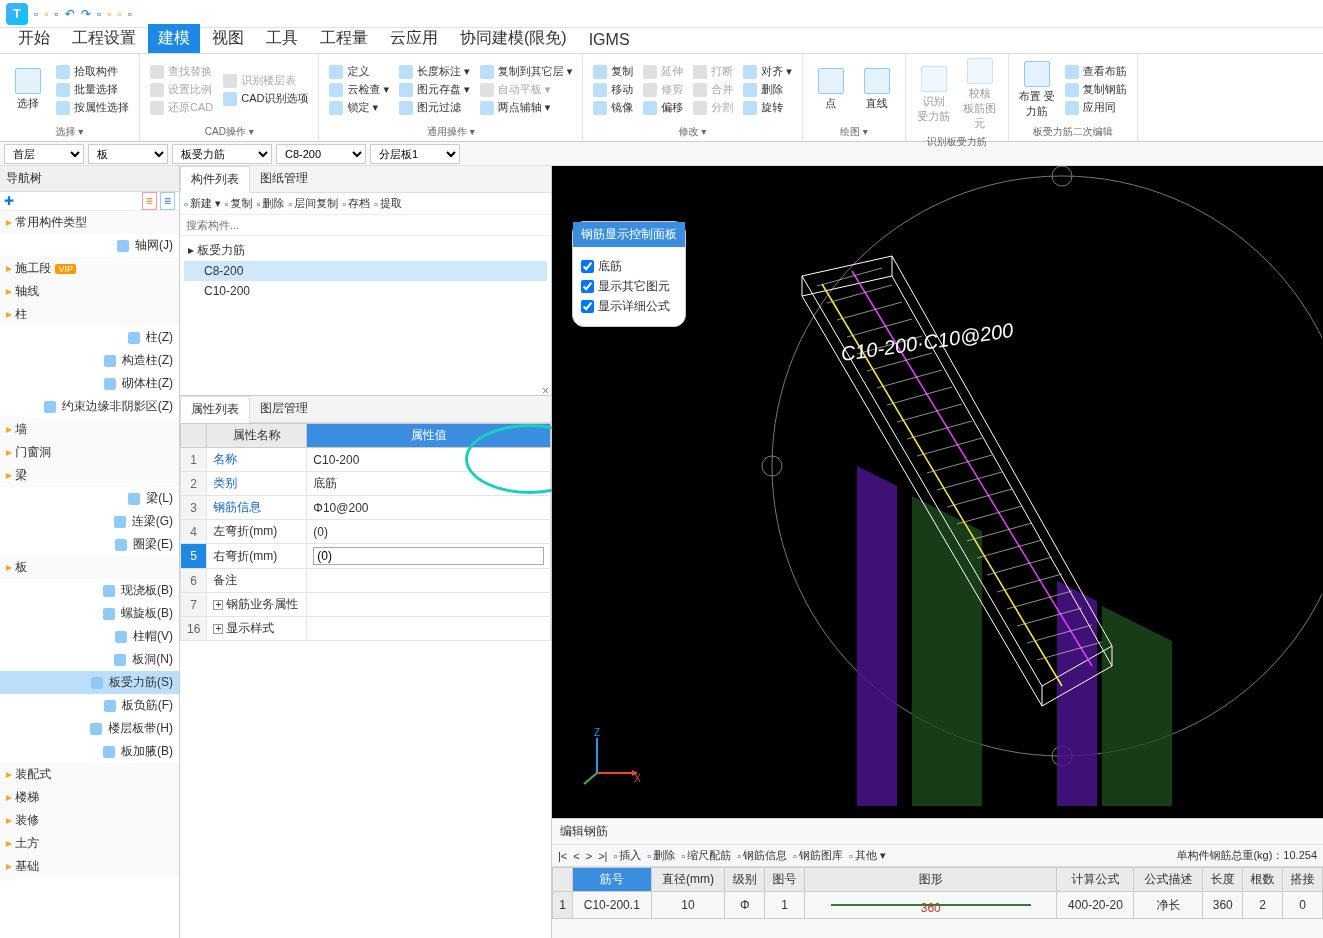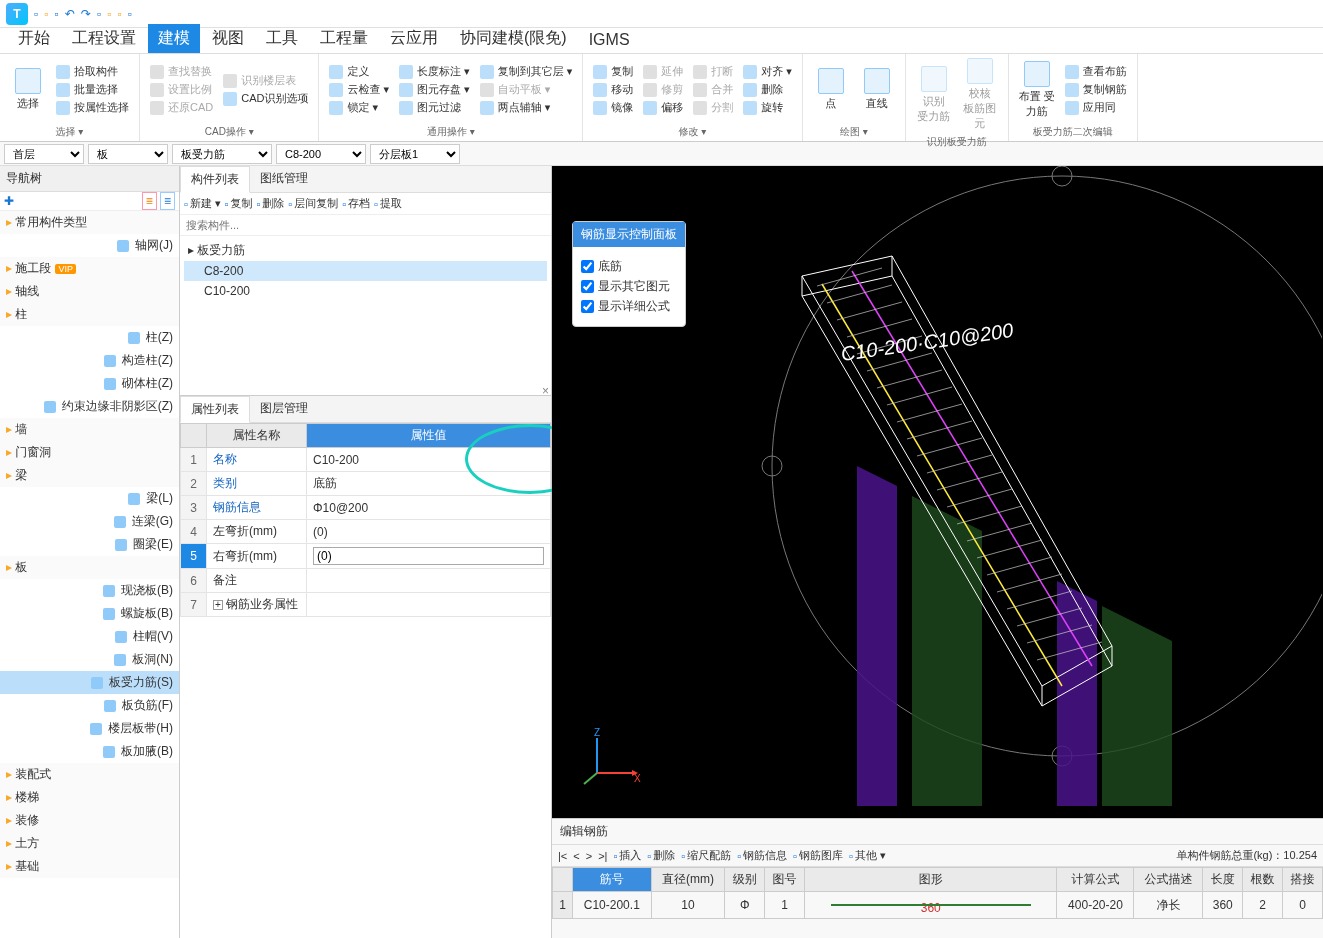--- a/index.html
+++ b/index.html
@@ -54,21 +54,21 @@
 .prop-table td { border: 1px solid #e4e4e4; padding: 3px 6px; }
 .prop-table td.num { background: #f4f4f4; text-align: center; width: 26px; color: #666; }
 .prop-table td.num.sel { background: #1e88e5; color: #fff; }
 .prop-table td.name { color: #1565c0; width: 100px; }
 .prop-table td.name.black { color: #333; }
 .prop-table input { width: 100%; border: 1px solid #aaa; padding: 1px 3px; font-size: 12px; }
 .prop-table .exp { display: inline-block; width: 10px; height: 10px; border: 1px solid #999; text-align: center; line-height: 8px; font-size: 10px; margin-right: 3px; }
 .highlight-oval { position: absolute; border: 3px solid #19d0c0; border-radius: 50%; pointer-events: none; }
 .viewport-wrap { flex: 1; display: flex; flex-direction: column; }
 .viewport { flex: 1; background: #000; position: relative; overflow: hidden; }
-.panel-overlay { position: absolute; left: 20px; top: 55px; background: #fff; border: 1px solid #ccc; border-radius: 4px; font-size: 12px; box-shadow: 0 2px 6px rgba(0,0,0,0.3); }
+.panel-overlay { position: absolute; left: 20px; top: 55px; background: #fff; border: 1px solid #ccc; border-radius: 12px; font-size: 12px; box-shadow: 0 2px 6px rgba(0,0,0,0.3); }
 .panel-overlay .ph { background: #3b8de0; color: #fff; padding: 4px 8px; }
 .panel-overlay .pb { padding: 8px; }
 .panel-overlay label { display: flex; align-items: center; gap: 4px; margin: 3px 0; }
 .axis { position: absolute; left: 30px; bottom: 30px; }
 .rebar-edit { height: 120px; background: #f8f8f8; border-top: 1px solid #ccc; display: flex; flex-direction: column; }
 .rebar-edit .hd { padding: 4px 8px; font-size: 12px; border-bottom: 1px solid #ddd; }
 .rebar-tb { padding: 3px 6px; display: flex; gap: 6px; align-items: center; font-size: 11px; border-bottom: 1px solid #ddd; flex-wrap: wrap; }
 .rebar-tb .btn { cursor: pointer; display: flex; align-items: center; gap: 2px; }
 .rebar-table { width: 100%; border-collapse: collapse; font-size: 12px; }
 .rebar-table th { background: #eaeaea; border: 1px solid #ccc; padding: 3px 4px; font-weight: normal; }
@@ -347,20 +347,25 @@
             <tr>
               <td class="num">6</td>
               <td class="name black">备注</td>
               <td></td>
             </tr>
             <tr>
               <td class="num">7</td>
               <td class="name black"><span class="exp">+</span>钢筋业务属性</td>
               <td></td>
             </tr>
+            <tr>
+              <td class="num">16</td>
+              <td class="name black"><span class="exp">+</span>显示样式</td>
+              <td></td>
+            </tr>
           </tbody>
       </table>
       <div class="highlight-oval" style="left:285px;top:28px;width:130px;height:70px"></div>
       <svg style="position:absolute;left:410px;top:60px;width:460px;height:40px;overflow:visible;pointer-events:none">
         <defs>
             <marker id="ah" markerWidth="10" markerHeight="8" refX="9" refY="4" orient="auto">
               <polygon points="0 0, 10 4, 0 8" fill="#e91ec0"></polygon>
             </marker>
           </defs>
         <line x1="0" y1="12" x2="440" y2="2" stroke="#e91ec0" stroke-width="2.5" marker-end="url(#ah)"></line>

